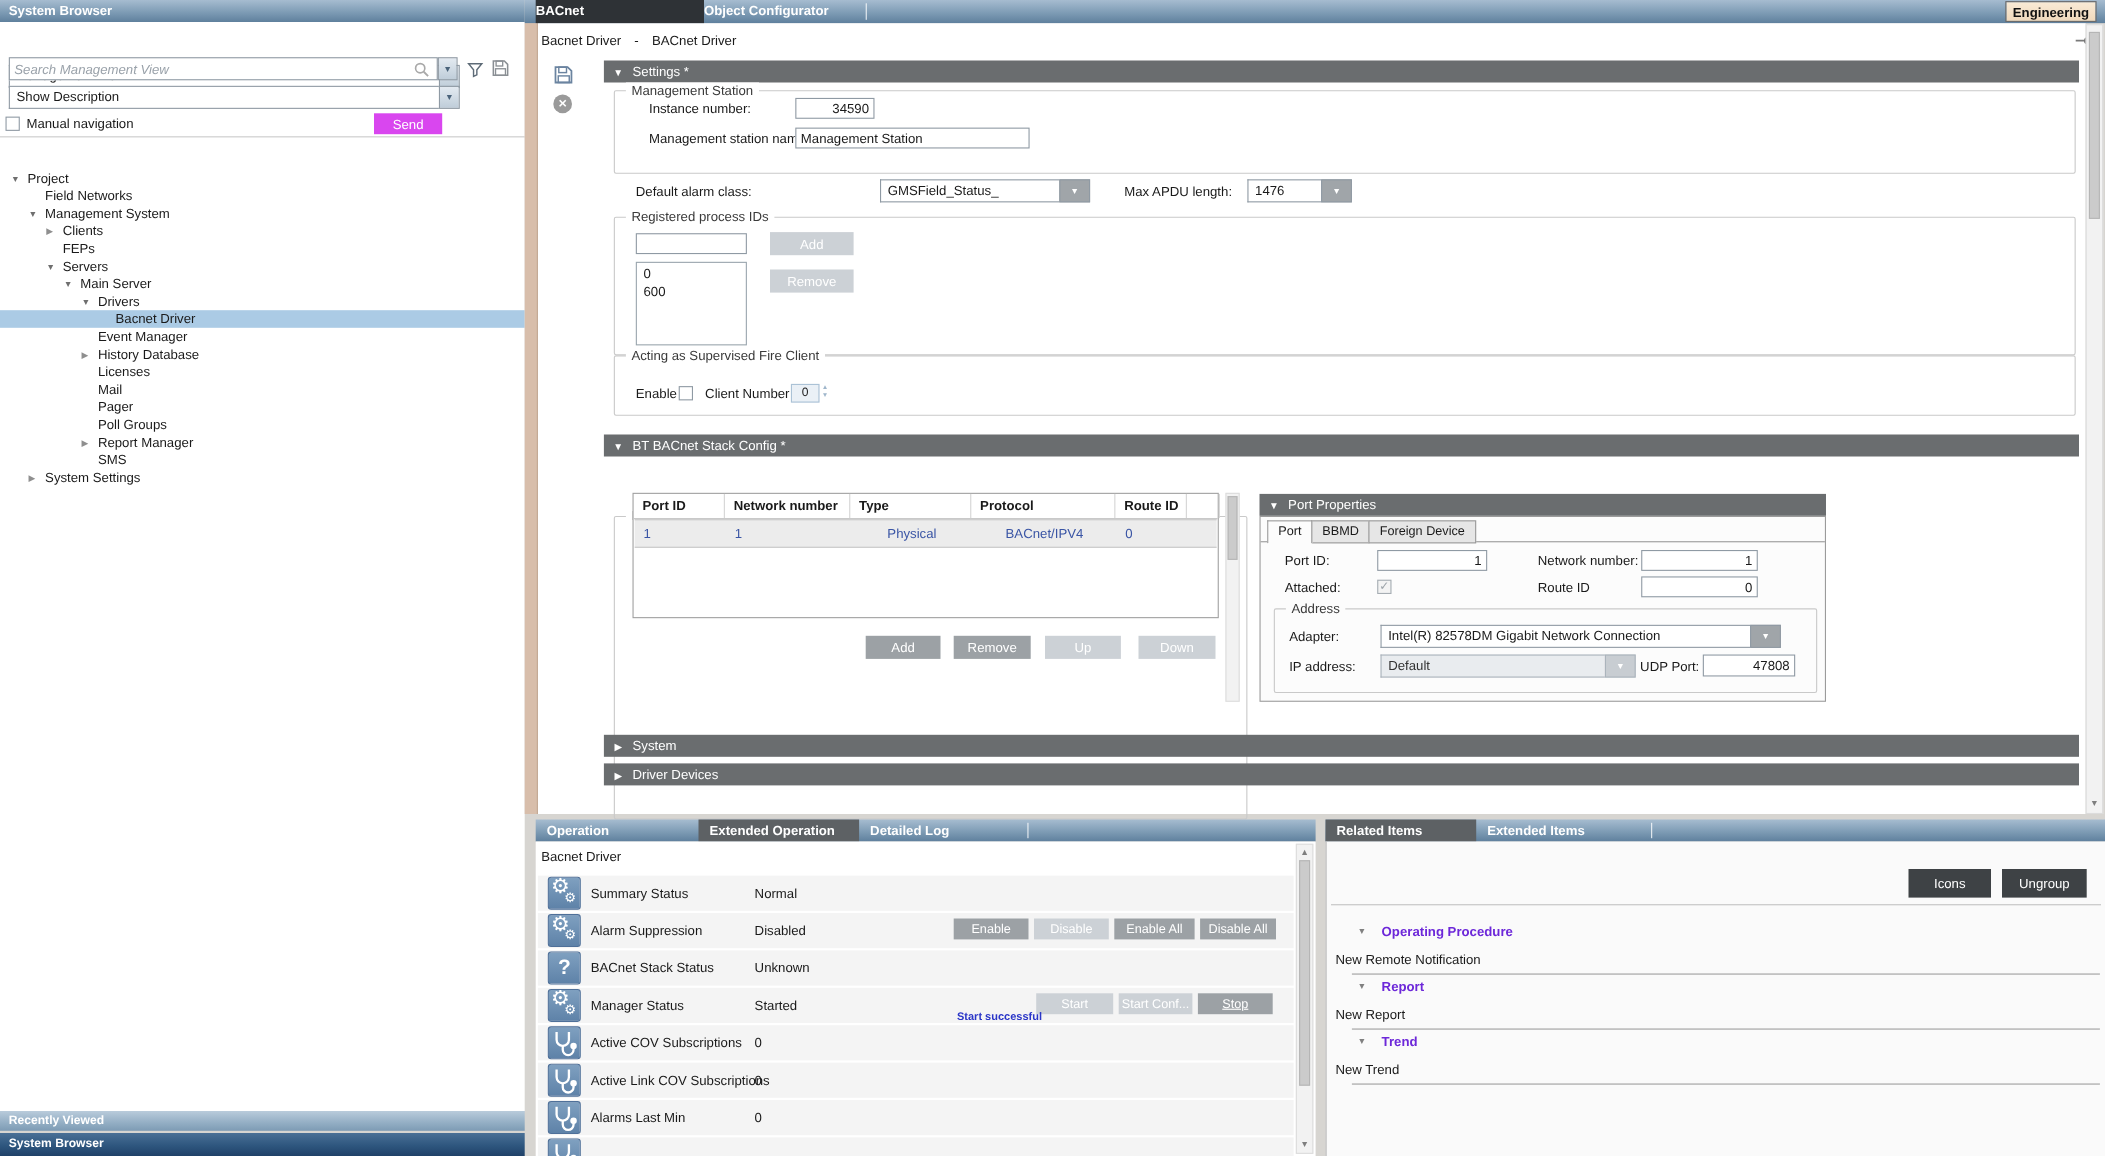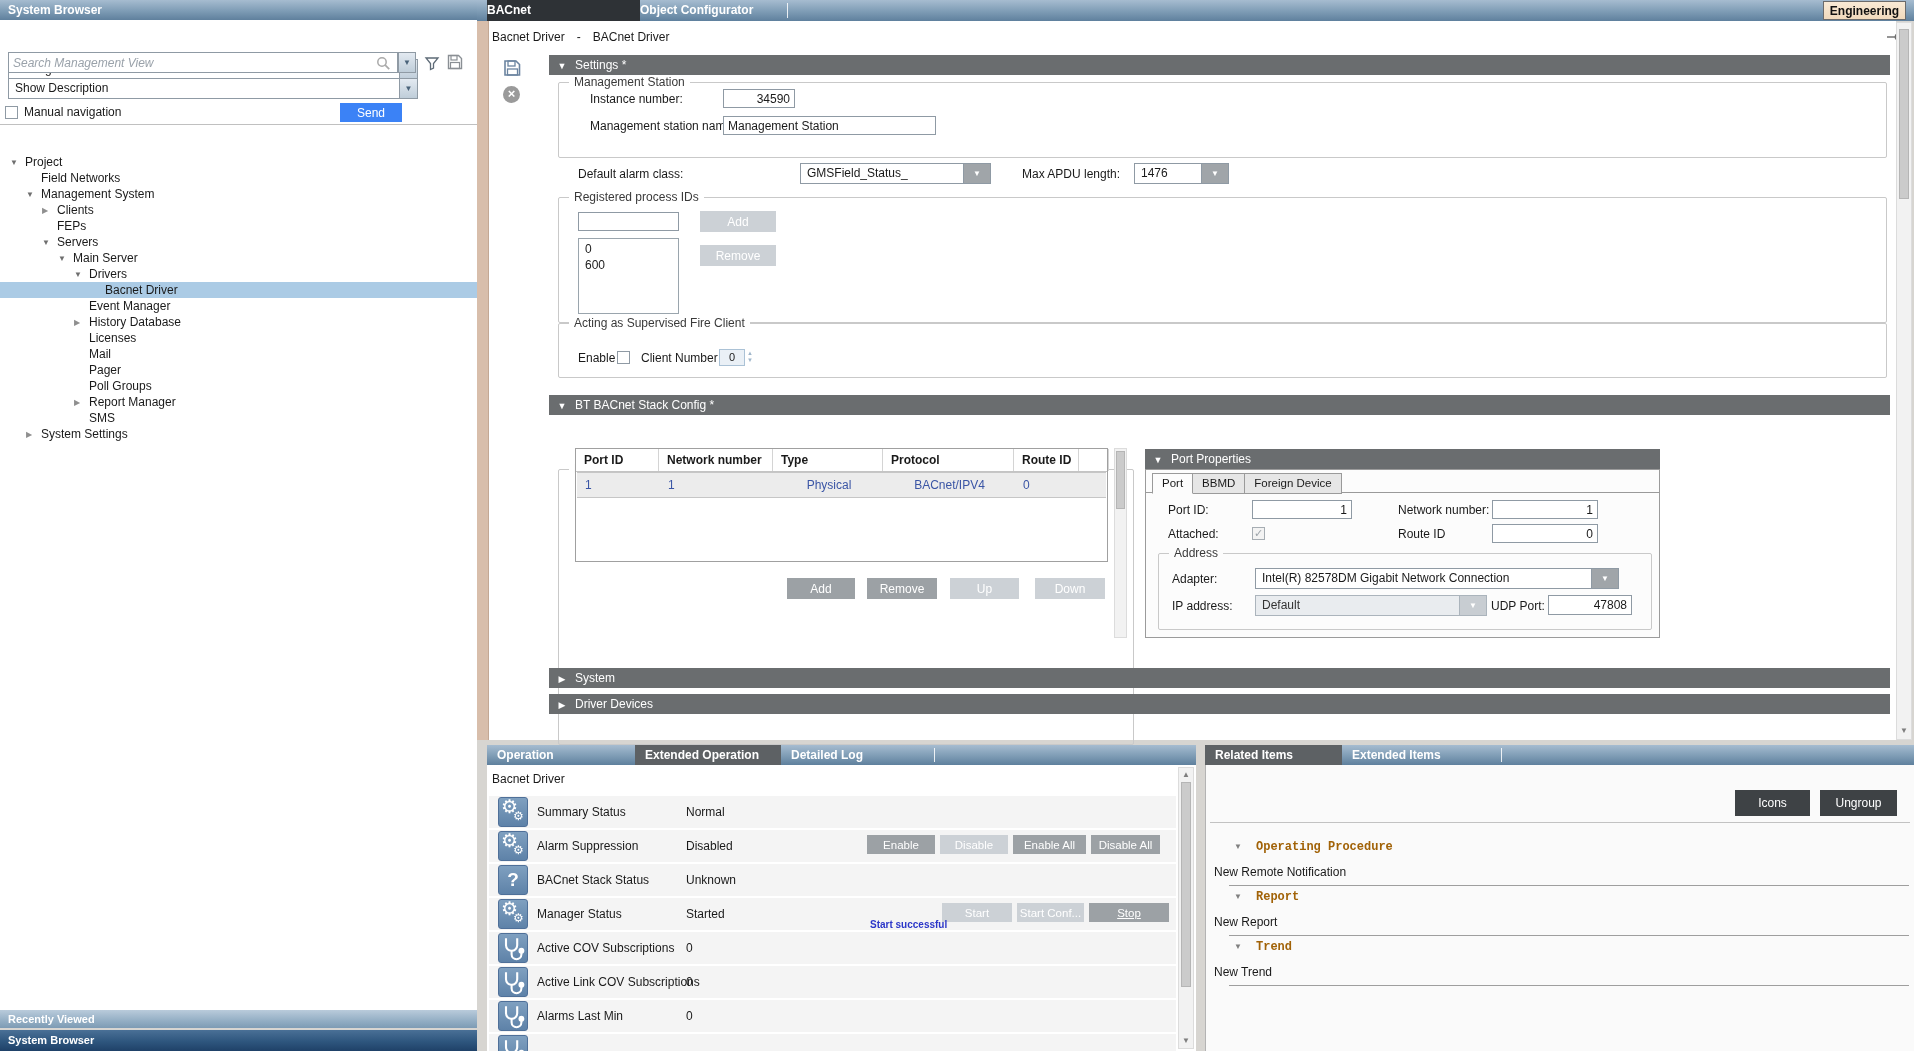--- a/index.html
+++ b/index.html
@@ -27,21 +27,21 @@
   .combo .cdd{width:26px;background:#A0A5A9;color:#fff;display:flex;align-items:center;justify-content:center;
               font-size:8px;border:1px solid #8f9aa4;}
   .combo.small .cdd{width:17px;background:linear-gradient(#E3EAF1,#BFCDD9);color:#4A637A;}
   .combo.disabled .cval{background:#E9ECEF;border-color:#ABB4BC;color:#333;}
   .combo.disabled .cdd{background:#C8CDD2;border-color:#ABB4BC;}
   .btn{position:absolute;display:flex;align-items:center;justify-content:center;color:#fff;
        font-size:12px;white-space:nowrap;cursor:default;box-sizing:border-box;}
   .btn.on{background:#9CA1A5;}
   .btn.off{background:#CCD1D6;}
   .btn.dark{background:#3E4245;}
-  .btn.pale{background:#3b82f6;}
+  .btn.pale{background:#d946ef;}
   .cb{position:absolute;width:13px;height:13px;border:1px solid #8f9aa4;background:#fff;box-sizing:border-box;
       font-size:11px;line-height:11px;text-align:center;color:#9CA3A9;}
   .cb.checked{background:#F3F3F3;border-color:#A6ADB3;}
   .titem{position:absolute;left:0;right:0;height:16px;line-height:16px;white-space:nowrap;}
   .titem.sel{background:#ABCBE5;}
   .titem .tarrow{position:absolute;font-size:8px;top:1px;}
   .titem .tarrow.open{color:#6f6f6f;}
   .titem .tarrow.closed{color:#8f8f8f;}
   .titem .tlabel{position:absolute;top:0;}
   .toptab{display:inline-block;height:21px;line-height:21px;padding:0;text-align:left;color:#fff;
@@ -73,21 +73,21 @@
   .oprow .obtn{top:5px;height:19px;font-size:11.5px;}
   .oprow .onote{position:absolute;top:21px;font-size:10px;font-weight:bold;color:#2B36C8;white-space:nowrap;}
   .gear-big{position:absolute;left:2px;top:-1px;font-size:19px;line-height:19px;}
   .gear-small{position:absolute;left:14px;top:12px;font-size:12px;line-height:12px;}
   .qmark{position:absolute;left:0;top:0;width:100%;height:100%;display:flex;align-items:center;justify-content:center;
          font-size:19px;font-weight:bold;}
   .sb-track{position:absolute;background:#F2F2F2;border:1px solid #DCDCDC;box-sizing:border-box;}
   .sb-thumb{position:absolute;background:#CBCBCB;border:1px solid #B5B5B5;box-sizing:border-box;}
   .sb-arrow{position:absolute;width:100%;text-align:center;font-size:8px;color:#7E7E7E;line-height:12px;}
   .hrline{position:absolute;height:1px;background:#9E9E9E;}
-  .relgrp-title{position:absolute;font-weight:bold;color:#a16207;white-space:nowrap;height:16px;line-height:16px;font-family:Liberation Mono, monospace;}
+  .relgrp-title{position:absolute;font-weight:bold;color:#6d28d9;white-space:nowrap;height:16px;line-height:16px;}
   .relgrp-arrow{position:absolute;font-size:8px;color:#808080;height:16px;line-height:16px;}
   .relitem{position:absolute;white-space:nowrap;height:16px;line-height:16px;}
   .spinbox{position:absolute;width:26px;height:17px;background:#EAF0F6;border:1px solid #ABC2D6;
            box-sizing:border-box;text-align:center;line-height:15px;font-size:11px;}
   .spinarrows{position:absolute;width:8px;display:flex;flex-direction:column;color:#9FB6CB;font-size:6px;line-height:7px;}
   .xcircle{position:absolute;width:17px;height:17px;border-radius:50%;background:#9A9A9A;color:#fff;
            text-align:center;line-height:16px;font-size:13px;font-weight:bold;}
   .listbox{position:absolute;background:#fff;border:1px solid #9aa5ad;box-sizing:border-box;padding-top:2px;}
   .listbox .litem{padding-left:6px;line-height:16px;}
 </style>
@@ -392,21 +392,21 @@
       </div>
       <div class="oprow" style="top: 133px;">
         <div class="oicon">
           <span class="gear-big">⚙</span>
           <span class="gear-small">⚙</span>
         </div>
         <div class="olabel">Manager Status</div>
         <div class="ovalue">Started</div>
         <div class="btn obtn off" style="left: 453px; width: 70px;">Start</div>
         <div class="btn obtn off" style="left: 528px; width: 67px;">Start Conf...</div>
-        <div class="btn obtn on" style="left: 600px; width: 80px; text-decoration: underline;">Stop</div>
+        <div class="btn obtn on" style="left: 600px; width: 68px; text-decoration: underline;">Stop</div>
         <div class="onote" style="left: 381px;">Start successful</div>
       </div>
       <div class="oprow" style="top: 167px;">
         <div class="oicon"><svg width="28" height="28" viewBox="0 0 20 20">
             <path d="M5 3v5a4 4 0 0 0 8 0V3" fill="none" stroke="#fff" stroke-width="1.5"></path>
             <path d="M9 12v2.5a3.5 3.5 0 0 0 7 0v-1" fill="none" stroke="#fff" stroke-width="1.5"></path>
             <circle cx="16" cy="12" r="2.1" fill="#fff"></circle>
           </svg></div>
         <div class="olabel">Active COV Subscriptions</div>
         <div class="ovalue">0</div>

